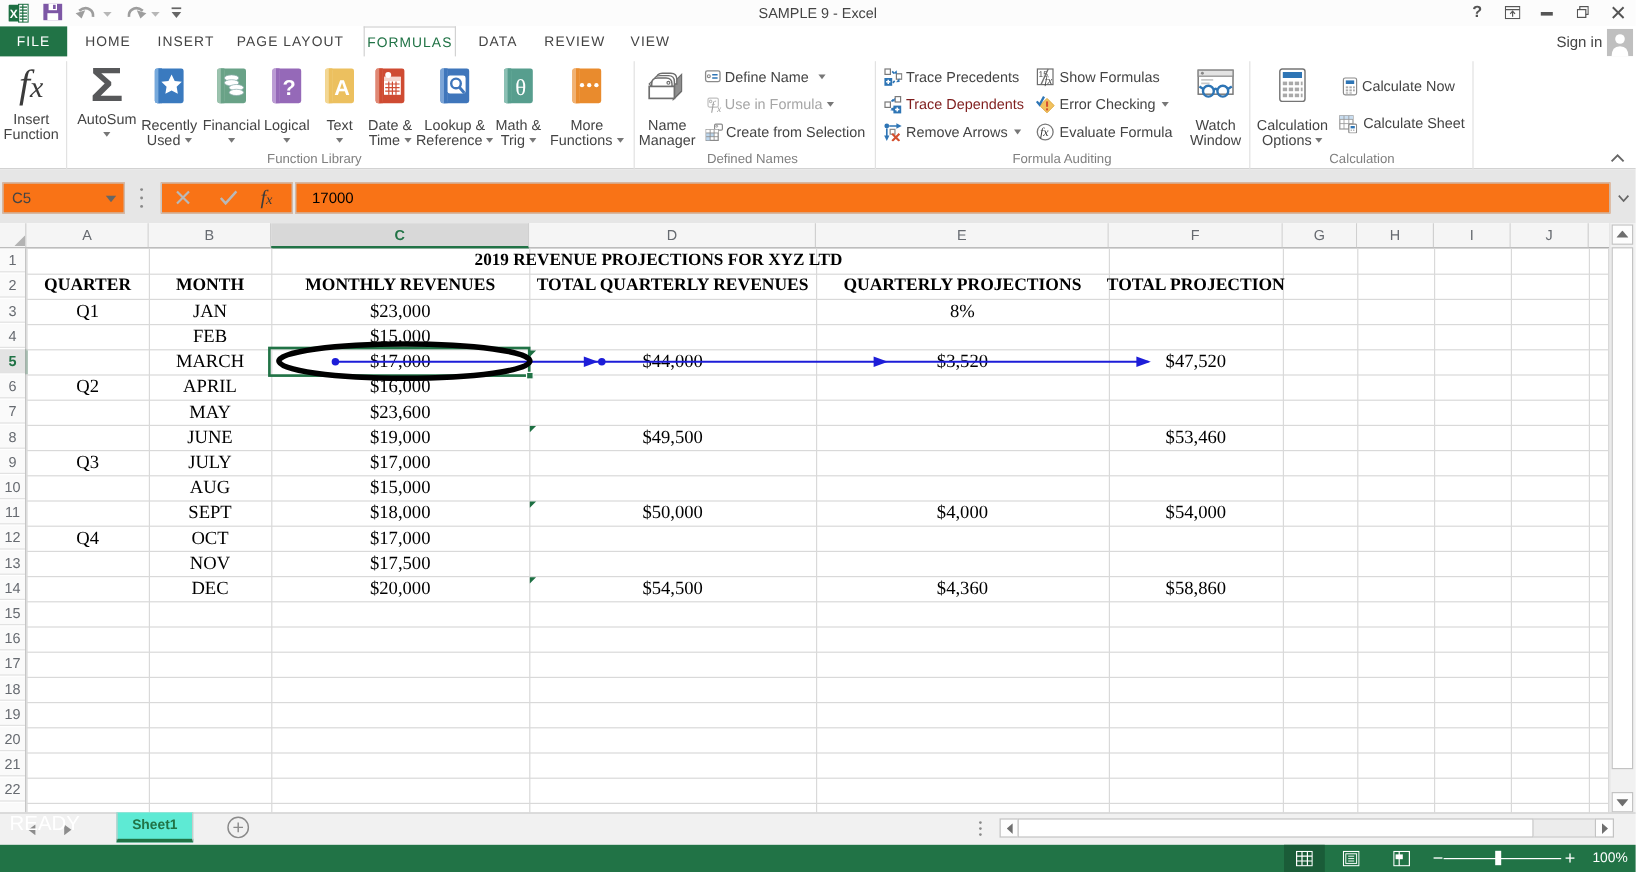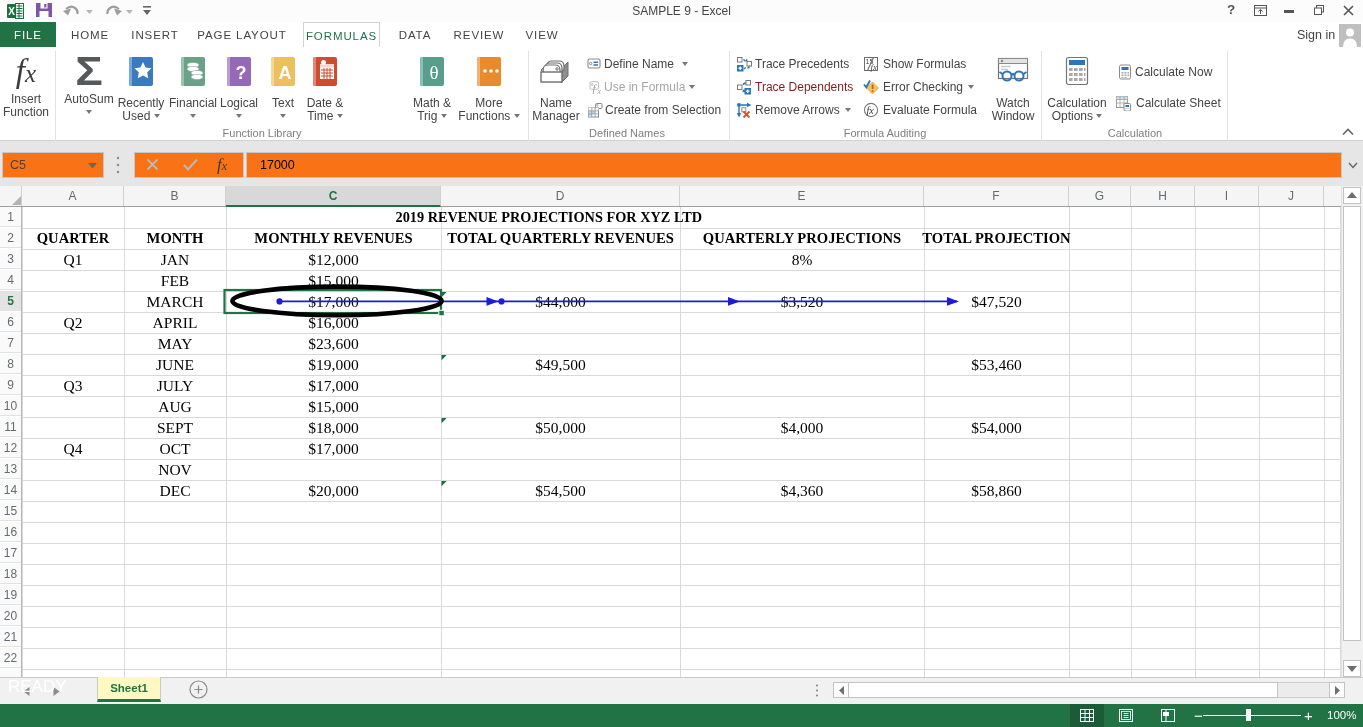--- a/index.html
+++ b/index.html
@@ -137,20 +137,28 @@
           <rect x="5" y="1" width="24" height="29" rx="2" fill="#cf4b32"></rect>
           <rect x="5" y="1" width="6" height="29" rx="2" fill="#e08874"></rect>
           <rect x="8" y="1" width="3" height="29" fill="#cf4b32"></rect>
           <rect x="12" y="8" width="14" height="15" fill="#fff"></rect>
           <rect x="12" y="8" width="14" height="3.5" fill="#f6d7cf"></rect>
           <circle cx="15.5" cy="6.5" r="2.5" fill="#fff"></circle>
           <g stroke="#cf4b32" stroke-width="1">
             <path d="M13 14 h12 M13 17 h12 M13 20 h12 M16 12 v11 M19 12 v11 M22 12 v11"></path>
           </g>
         </svg><div class="blbl">Date &amp;<br>Time <span class="dd"></span></div></div>
+      <div class="bigbtn" style="left:341px;top:9px;width:76px"><svg width="34" height="32" style="height:32px">
+          <rect x="5" y="1" width="24" height="29" rx="2" fill="#3f76bb"></rect>
+          <rect x="5" y="1" width="6" height="29" rx="2" fill="#7ba4d6"></rect>
+          <rect x="8" y="1" width="3" height="29" fill="#3f76bb"></rect>
+          <rect x="11" y="7" width="15" height="15" rx="2" fill="#fff"></rect>
+          <circle cx="18" cy="13.5" r="4" fill="none" stroke="#3f76bb" stroke-width="2"></circle>
+          <path d="M21 17 l4 4.5" stroke="#3f76bb" stroke-width="2.5"></path>
+        </svg><div class="blbl">Lookup &amp;<br>Reference <span class="dd"></span></div></div>
       <div class="bigbtn" style="left:404px;top:9px;width:56px"><svg width="34" height="32" style="height:32px">
           <rect x="5" y="1" width="24" height="29" rx="2" fill="#579e8e"></rect>
           <rect x="5" y="1" width="6" height="29" rx="2" fill="#8cc0b4"></rect>
           <rect x="8" y="1" width="3" height="29" fill="#579e8e"></rect>
           <text x="19" y="23" font-size="19" fill="#fff" text-anchor="middle" font-family="Liberation Serif">θ</text>
         </svg><div class="blbl">Math &amp;<br>Trig <span class="dd"></span></div></div>
       <div class="bigbtn" style="left:454px;top:9px;width:70px"><svg width="34" height="32" style="height:32px">
           <rect x="5" y="1" width="24" height="29" rx="2" fill="#e98b2d"></rect>
           <rect x="5" y="1" width="6" height="29" rx="2" fill="#f1b273"></rect>
           <rect x="8" y="1" width="3" height="29" fill="#e98b2d"></rect>
@@ -414,21 +422,21 @@
       <div class="hline" style="left:22px;top:483px;width:1318px"></div>
       <div class="cell bold" style="left:395.5px;top:21px;width:300px;font-size:14.3px">2019 REVENUE PROJECTIONS FOR XYZ LTD</div>
       <div class="cell bold" style="left:-57.0px;top:42px;width:260px">QUARTER</div>
       <div class="cell bold" style="left:45.0px;top:42px;width:260px">MONTH</div>
       <div class="cell bold" style="left:203.5px;top:42px;width:260px">MONTHLY REVENUES</div>
       <div class="cell bold" style="left:430.5px;top:42px;width:260px">TOTAL QUARTERLY REVENUES</div>
       <div class="cell bold" style="left:866.5px;top:42px;width:260px">TOTAL PROJECTION</div>
       <div class="cell bold" style="left:672.0px;top:42px;width:260px">QUARTERLY PROJECTIONS</div>
       <div class="cell" style="left:-37.0px;top:63px;width:220px">Q1</div>
       <div class="cell" style="left:65.0px;top:63px;width:220px">JAN</div>
-      <div class="cell" style="left:223.5px;top:63px;width:220px">$12,000</div>
+      <div class="cell" style="left:223.5px;top:63px;width:220px">$23,000</div>
       <div class="cell" style="left:692.0px;top:63px;width:220px">8%</div>
       <div class="cell" style="left:65.0px;top:84px;width:220px">FEB</div>
       <div class="cell" style="left:223.5px;top:84px;width:220px">$15,000</div>
       <div class="cell" style="left:65.0px;top:105px;width:220px">MARCH</div>
       <div class="cell" style="left:223.5px;top:105px;width:220px">$17,000</div>
       <div class="cell" style="left:450.5px;top:105px;width:220px">$44,000</div>
       <div class="cell" style="left:692.0px;top:105px;width:220px">$3,520</div>
       <div class="cell" style="left:886.5px;top:105px;width:220px">$47,520</div>
       <div class="cell" style="left:-37.0px;top:126px;width:220px">Q2</div>
       <div class="cell" style="left:65.0px;top:126px;width:220px">APRIL</div>
@@ -446,20 +454,21 @@
       <div class="cell" style="left:223.5px;top:210px;width:220px">$15,000</div>
       <div class="cell" style="left:65.0px;top:231px;width:220px">SEPT</div>
       <div class="cell" style="left:223.5px;top:231px;width:220px">$18,000</div>
       <div class="cell" style="left:450.5px;top:231px;width:220px">$50,000</div>
       <div class="cell" style="left:692.0px;top:231px;width:220px">$4,000</div>
       <div class="cell" style="left:886.5px;top:231px;width:220px">$54,000</div>
       <div class="cell" style="left:-37.0px;top:252px;width:220px">Q4</div>
       <div class="cell" style="left:65.0px;top:252px;width:220px">OCT</div>
       <div class="cell" style="left:223.5px;top:252px;width:220px">$17,000</div>
       <div class="cell" style="left:65.0px;top:273px;width:220px">NOV</div>
+      <div class="cell" style="left:223.5px;top:273px;width:220px">$17,500</div>
       <div class="cell" style="left:65.0px;top:294px;width:220px">DEC</div>
       <div class="cell" style="left:223.5px;top:294px;width:220px">$20,000</div>
       <div class="cell" style="left:450.5px;top:294px;width:220px">$54,500</div>
       <div class="cell" style="left:692.0px;top:294px;width:220px">$4,360</div>
       <div class="cell" style="left:886.5px;top:294px;width:220px">$58,860</div>
     </div>
 <svg class="abs" style="left:0;top:186px;pointer-events:none" width="1363" height="491" viewBox="0 186 1363 491">
 <rect x="224.5" y="290" width="216.5" height="23" fill="none" stroke="#217346" stroke-width="2.2"></rect>
 <rect x="438.8" y="310.3" width="5.5" height="5.5" fill="#217346" stroke="#fff" stroke-width="1"></rect>
 <path d="M441.5 292 h5.2 l-5.2 5.2 z" fill="#1d6f42"></path>
@@ -484,21 +493,21 @@
     <svg class="abs" style="left:1347px;top:665px" width="10" height="7">
       <path d="M5 7 l5 -6 h-10 z" fill="#6e6e6e"></path>
     </svg>
 <div class="abs" id="tabstrip"></div>
     <svg class="abs" style="left:23px;top:687px" width="7" height="9">
       <path d="M6.5 0 L0.5 4.5 L6.5 9 z" fill="#8c8c8c"></path>
     </svg>
     <svg class="abs" style="left:53px;top:687px" width="7" height="9">
       <path d="M0.5 0 L6.5 4.5 L0.5 9 z" fill="#8c8c8c"></path>
     </svg>
-    <div class="abs" style="left:97px;top:677px;width:64px;height:25px;background:#fef9c3;border-left:1px solid #cacaca;border-right:1px solid #cacaca;border-bottom:3px solid #217346;color:#217346;font-weight:bold;font-size:11.5px;text-align:center;line-height:23px">Sheet1</div>
+    <div class="abs" style="left:97px;top:677px;width:64px;height:25px;background:#5eead4;border-left:1px solid #cacaca;border-right:1px solid #cacaca;border-bottom:3px solid #217346;color:#217346;font-weight:bold;font-size:11.5px;text-align:center;line-height:23px">Sheet1</div>
     <svg class="abs" style="left:189px;top:680px" width="19" height="19">
       <circle cx="9.5" cy="9.5" r="8.5" fill="none" stroke="#8a8a8a" stroke-width="1.2"></circle>
       <path d="M9.5 5.5 v8 M5.5 9.5 h8" stroke="#8a8a8a" stroke-width="1.2"></path>
     </svg>
     <svg class="abs" style="left:815px;top:684px" width="4" height="13">
       <circle cx="2" cy="1.5" r="1.1" fill="#8a8a8a"></circle>
       <circle cx="2" cy="6.5" r="1.1" fill="#8a8a8a"></circle>
       <circle cx="2" cy="11.5" r="1.1" fill="#8a8a8a"></circle>
     </svg>
     <div class="abs" style="left:833px;top:682px;width:512px;height:16px;background:#ececec;border:1px solid #cdcdcd"></div>

